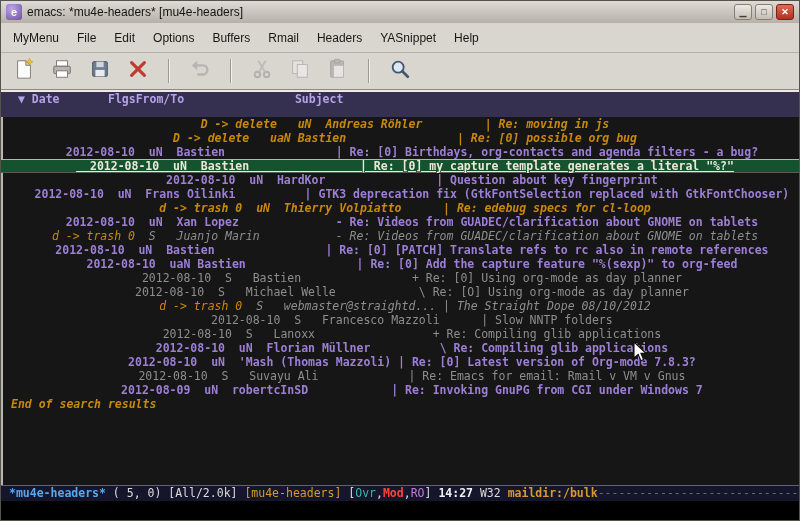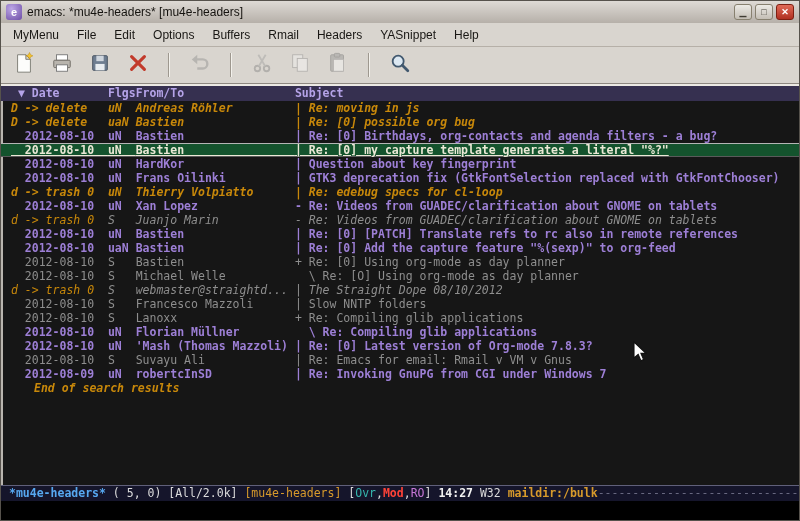--- a/index.html
+++ b/index.html
@@ -16,48 +16,48 @@
               background:radial-gradient(circle at 35% 30%, #bda7e6, #6d4da6);
               color:#fff; font-size:11px; font-weight:bold; display:flex; align-items:center; justify-content:center; }
   .title-text { flex:1; text-align:left; font-size:12px; font-weight:normal; color:#15130f;
                 white-space:nowrap; overflow:hidden; }
   .win-btn { width:18px; height:16px; flex:none; border:1px solid #87806f; border-radius:3px;
              background:linear-gradient(#eceae5,#c4beb5); font-size:9px; line-height:14px;
              text-align:center; color:#403c34; }
   .win-btn.close { background:linear-gradient(#e06a57,#b03021); border-color:#7e1f12; color:#fff; font-weight:bold; }
 
   
-  .menubar { height:24px; flex:none; background:#d9d5cf; border-bottom:1px solid #b6b0a8;
+  .menubar { height:30px; flex:none; background:#d9d5cf; border-bottom:1px solid #b6b0a8;
              display:flex; align-items:center; padding:0 3px; }
   .menu-item { padding:4px 9px; font-size:12px; color:#191714; white-space:nowrap; }
 
   
   .toolbar { height:37px; flex:none; background:#d9d5cf; border-bottom:1px solid #8e8densa881;
              border-bottom:1px solid #8e8881; display:flex; align-items:center; padding:0 8px; gap:8px; }
   .tool-btn { width:30px; height:28px; display:flex; align-items:center; justify-content:center; border-radius:3px; }
   .tool-btn.disabled { opacity:.42; filter:grayscale(1); }
   .tool-sep { width:2px; height:24px; border-left:1px solid #9e988f; border-right:1px solid #f3f1ec; margin:0 7px; }
 
   
   .editor { flex:1; background:#161616; font-family:"DejaVu Sans Mono", monospace;
             font-size:11.5px; line-height:14px; overflow:hidden;
             box-shadow: inset 0 2px 0 #ece9e4, inset 2px 0 0 #b9b5af; padding-top:2px; }
-  .header-line { height:15px; line-height:15px; background:#363050; color:#b5a3e8;
+  .header-line { height:25px; line-height:15px; background:#363050; color:#b5a3e8;
                  font-weight:bold; white-space:pre; padding-left:10px; }
-  .msg-row { height:14px; white-space:pre; cursor:default; padding-left:10px; }
+  .msg-row { height:14px; white-space:pre; cursor:default; padding-left:10px;text-align:center; }
   .r-unread       { color:#9d7fd6; font-weight:bold; }
   .r-read         { color:#8e8e8e; }
   .r-deleted      { color:#c8880a; font-style:italic; font-weight:bold; }
   .r-trashed      { color:#c8880a; font-style:italic; font-weight:bold; }
   .r-trashed-read { color:#8e8e8e; font-style:italic; }
   .r-trashed-read .c-date { color:#c8880a; }
   .r-current { color:#ebe8d6; font-weight:bold; background:#14532d;
                box-shadow: inset 0 1px 0 #b5b5b5, inset 0 -1px 0 #5a5a5a;
                text-decoration:underline; }
-  .footer-line { color:#c8880a; font-style:italic; font-weight:bold; white-space:pre; padding-left:10px; height:14px;margin-left:23px; }
+  .footer-line { color:#c8880a; font-style:italic; font-weight:bold; white-space:pre; padding-left:10px; height:14px; }
 
   
   .modeline { height:16px; flex:none; background:#15152b; border-top:1px solid #60607a;
               font-family:"DejaVu Sans Mono", monospace; font-size:11.5px; line-height:15px;
               white-space:pre; overflow:hidden; padding-left:8px; }
   .ml-buffer-name { color:#57a8f0; font-weight:bold; }
   .ml-plain       { color:#dcdcdc; }
   .ml-major-mode  { color:#d79a2b; }
   .ml-overwrite   { color:#35b5ad; }
   .ml-modified    { color:#ff4338; font-weight:bold; }

